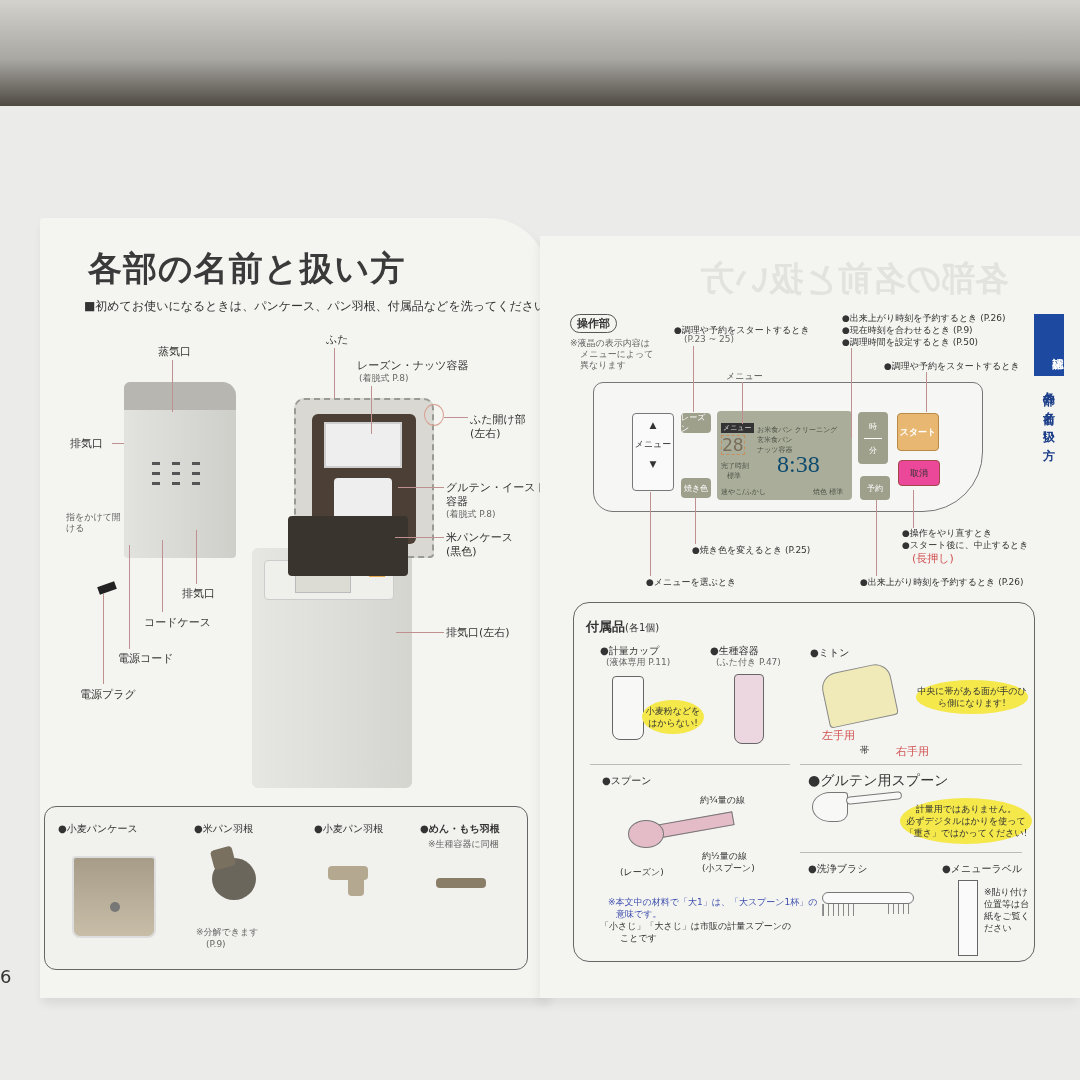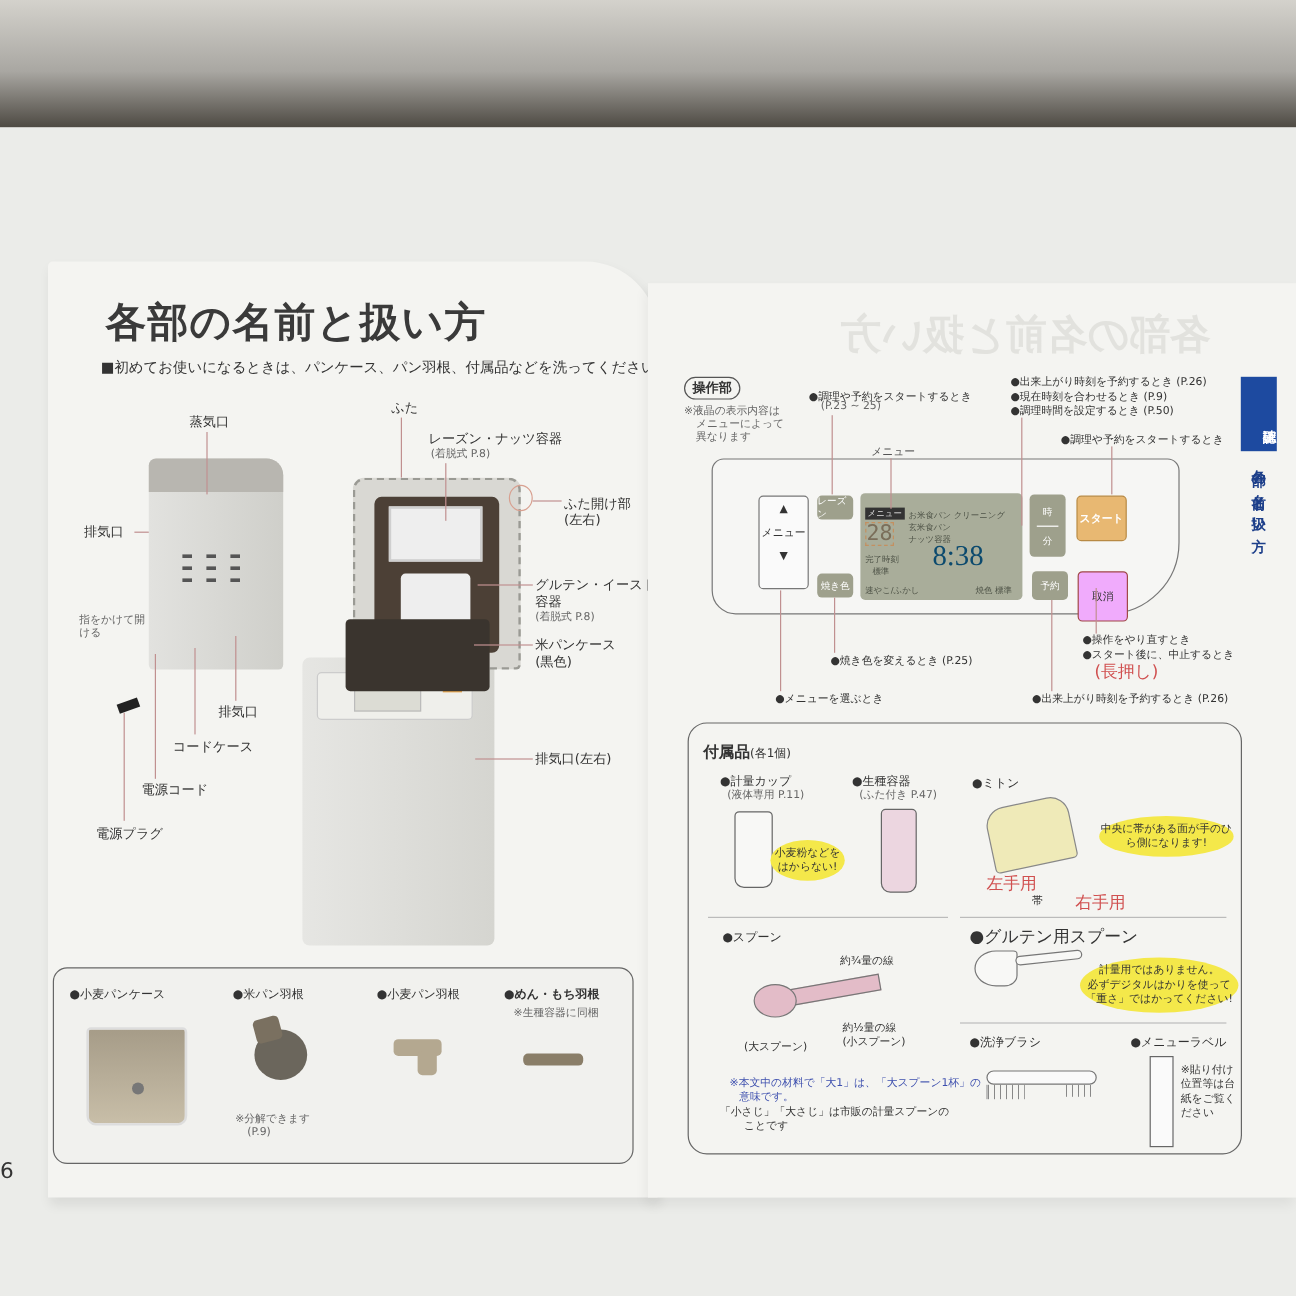--- a/index.html
+++ b/index.html
@@ -40,23 +40,23 @@
 .side-text{left:1040px;top:382px;font-size:12px;color:#1d3f8a;writing-mode:vertical-rl;font-weight:bold;letter-spacing:2px;}
 .ctrl-panel{left:593px;top:382px;width:390px;height:130px;border:1.5px solid #777;border-radius:10px 10px 60px 20px;background:#f6f6f4;}
 .btn-menu{left:632px;top:413px;width:42px;height:78px;border:1.5px solid #777;border-radius:4px;background:#fafafa;font-size:9px;text-align:center;}
 .btn-g{position:absolute;background:#9ea08c;border-radius:4px;color:#fff;font-size:8px;display:flex;align-items:center;justify-content:center;}
 .lcd{left:717px;top:411px;width:135px;height:89px;background:#a9ad9a;border-radius:4px;}
 .lcd-time{position:absolute;left:60px;top:40px;font-size:24px;color:#0c4a6e;font-family:Liberation Serif, serif;}
 .lcd-menu-tag{position:absolute;left:4px;top:12px;background:#333;color:#ddd;font-size:7px;padding:0 2px;}
 .lcd-num{position:absolute;left:4px;top:24px;font-size:18px;color:#7a6e5a;border:1px dashed #c49060;font-family:"DejaVu Sans Mono",monospace;line-height:18px;}
 .lcd-t{position:absolute;font-size:7px;color:#4e5347;white-space:nowrap;}
 .btn-start{left:897px;top:413px;width:42px;height:38px;background:#e8b872;border-radius:4px;border:1px solid #b88a44;font-size:9px;font-weight:bold;color:#fff;display:flex;align-items:center;justify-content:center;}
-.btn-cancel{left:898px;top:460px;width:42px;height:42px;background:#f0abfc;border:1.5px solid #a04848;border-radius:4px;font-size:9px;display:flex;align-items:center;justify-content:center;margin-top:16px;}
+.btn-cancel{left:898px;top:460px;width:42px;height:26px;background:#ec4899;border:1.5px solid #a04848;border-radius:4px;font-size:9px;display:flex;align-items:center;justify-content:center;}
 .cl{font-size:9px;color:#333;white-space:nowrap;}
-.cl-r{font-size:14px;color:#d05050;white-space:nowrap;}
+.cl-r{font-size:11px;color:#d05050;white-space:nowrap;}
 .fz-box{left:573px;top:602px;width:462px;height:360px;border:1.5px solid #666;border-radius:16px;background:#f4f4f1;}
 .fz-title{left:586px;top:618px;font-size:13px;font-weight:bold;color:#333;}
 .fz-title span{font-size:10px;font-weight:normal;}
 .bubble{position:absolute;background:#f4e84a;border-radius:50%;font-size:9px;display:flex;align-items:center;justify-content:center;text-align:center;line-height:12px;color:#333;}
 .cup{position:absolute;border:1.5px solid #666;border-radius:4px 4px 8px 8px;}
 .divider{position:absolute;height:1px;background:#bbb;}
 .spoon-bowl{position:absolute;background:#e3bcc8;border:1.5px solid #777;border-radius:50%;}
 .spoon-handle{position:absolute;background:#e3bcc8;border:1.5px solid #777;transform:rotate(-10deg);}
 .note-blue{font-size:9px;color:#3d4fae;white-space:nowrap;}
 .menu-label{left:958px;top:880px;width:20px;height:76px;border:1.5px solid #666;background:#fafafa;}
@@ -229,21 +229,21 @@
 <div class="abs cl" style="left:860px;top:744px">帯</div>
 <div class="abs cl-r" style="left:896px;top:744px">右手用</div>
 
 <div class="divider" style="left:590px;top:764px;width:200px"></div>
 <div class="divider" style="left:800px;top:764px;width:222px"></div>
 <div class="abs cl" style="left:602px;top:774px;font-size:10px">●スプーン</div>
 <div class="abs cl" style="left:700px;top:794px">約¾量の線</div>
 <div class="spoon-handle" style="left:656px;top:818px;width:78px;height:14px"></div>
 <div class="spoon-bowl" style="left:628px;top:820px;width:36px;height:28px"></div>
 <div class="abs cl" style="left:702px;top:850px">約½量の線</div>
-<div class="abs cl" style="left:620px;top:866px">(大スプーン)</div>
+<div class="abs cl" style="left:620px;top:866px">(レーズン)</div>
 <div class="abs cl" style="left:702px;top:862px">(小スプーン)</div>
 <div class="abs note-blue" style="left:608px;top:896px">※本文中の材料で「大1」は、「大スプーン1杯」の</div>
 <div class="abs note-blue" style="left:616px;top:908px">意味です。</div>
 <div class="abs cl" style="left:600px;top:920px">「小さじ」「大さじ」は市販の計量スプーンの</div>
 <div class="abs cl" style="left:620px;top:932px">ことです</div>
 
 <div class="abs cl" style="left:808px;top:772px;font-size:14px">●グルテン用スプーン</div>
 <div class="abs" style="left:812px;top:792px;width:36px;height:30px;border:1.5px solid #777;border-radius:50% 10% 30% 50%;background:#f8f8f6"></div>
 <div class="abs" style="left:846px;top:794px;width:56px;height:8px;border:1.5px solid #777;border-radius:4px;background:#f8f8f6;transform:rotate(-6deg)"></div>
 <div class="bubble" style="left:900px;top:798px;width:132px;height:46px;flex-direction:column">

